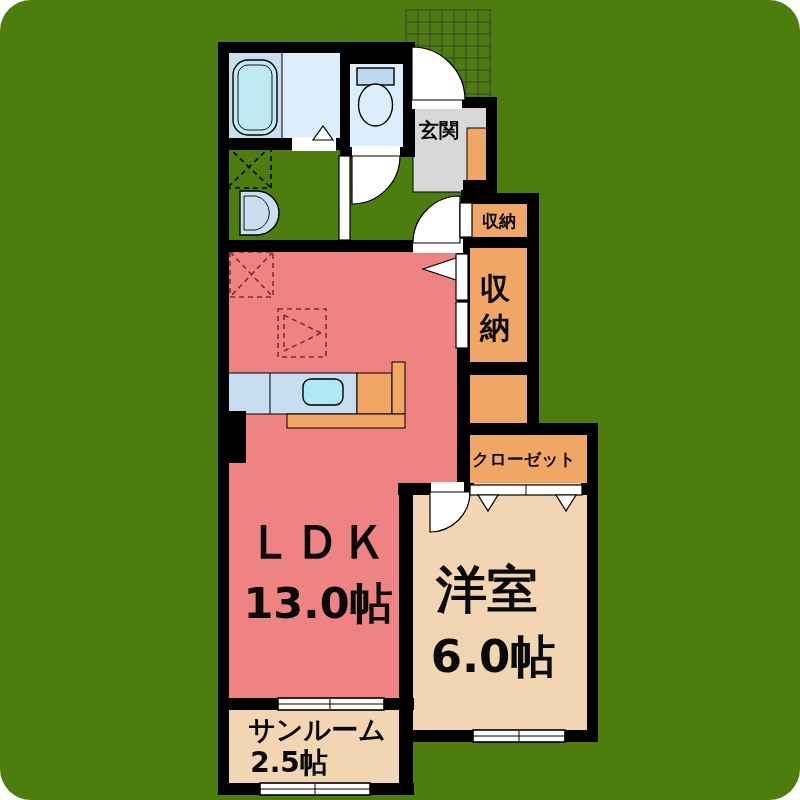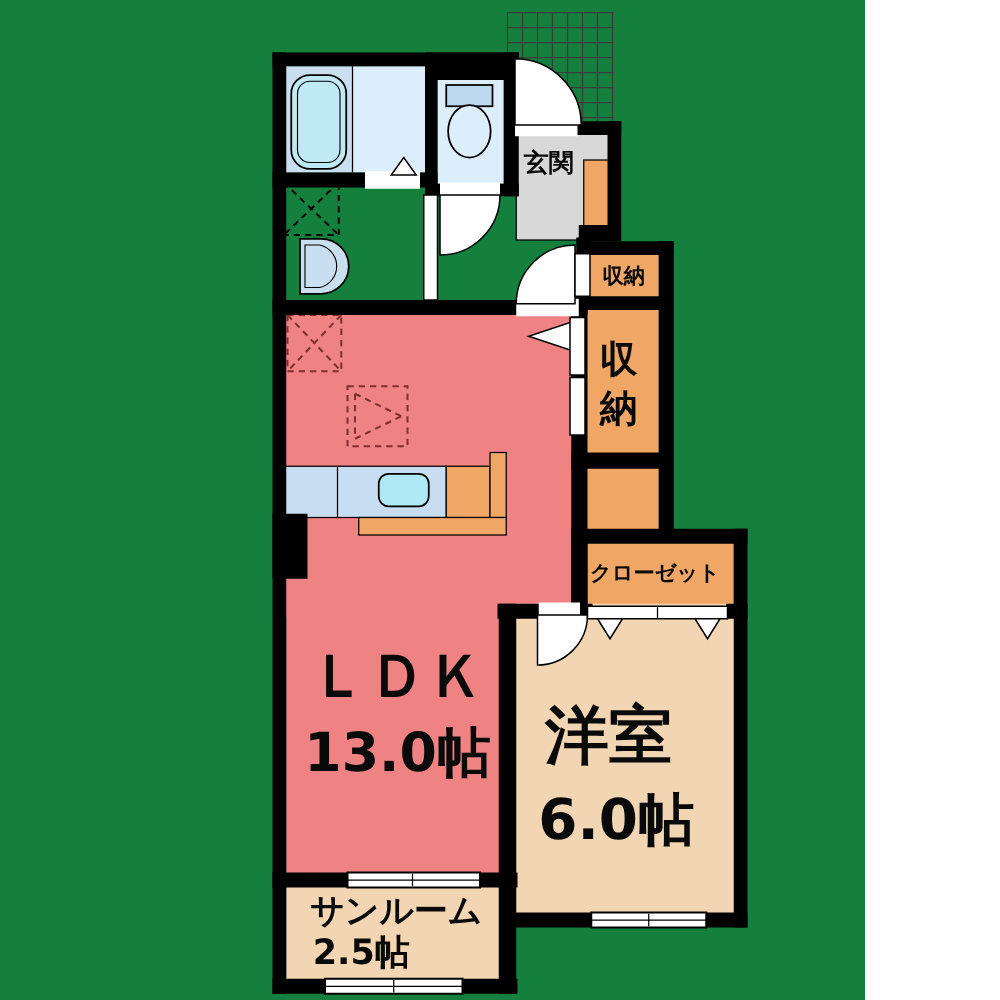--- a/index.html
+++ b/index.html
@@ -1,17 +1,17 @@
 <!DOCTYPE html>
 <html><head>
 <meta charset="utf-8">
 <style>
   html,body{margin:0;padding:0;background:#ffffff;}
-  .stage{position:relative;width:692px;height:800px;background:#15803d;overflow:hidden;
-         font-family:"DejaVu Sans",sans-serif;}
+  .stage{position:relative;width:800px;height:800px;background:#4d7c0f;overflow:hidden;
+         font-family:"DejaVu Sans",sans-serif;border-radius:31px;}
   svg{position:absolute;left:0;top:0;}
   .wall{fill:#000000;stroke:none;}
   .thin{stroke:#000000;stroke-width:1;}
   .fixture{stroke:#000000;stroke-width:1.4;}
   .inner{stroke:#000000;stroke-width:0.9;fill:none;}
   .doorwhite{fill:#ffffff;stroke:none;}
   .doorleaf{fill:#ffffff;stroke:#000000;stroke-width:1.2;}
   .win{fill:#ffffff;stroke:#000000;stroke-width:1.6;}
   .winline{stroke:#000000;stroke-width:1;}
   .gridline{stroke:#3c3c3c;stroke-width:1;}

